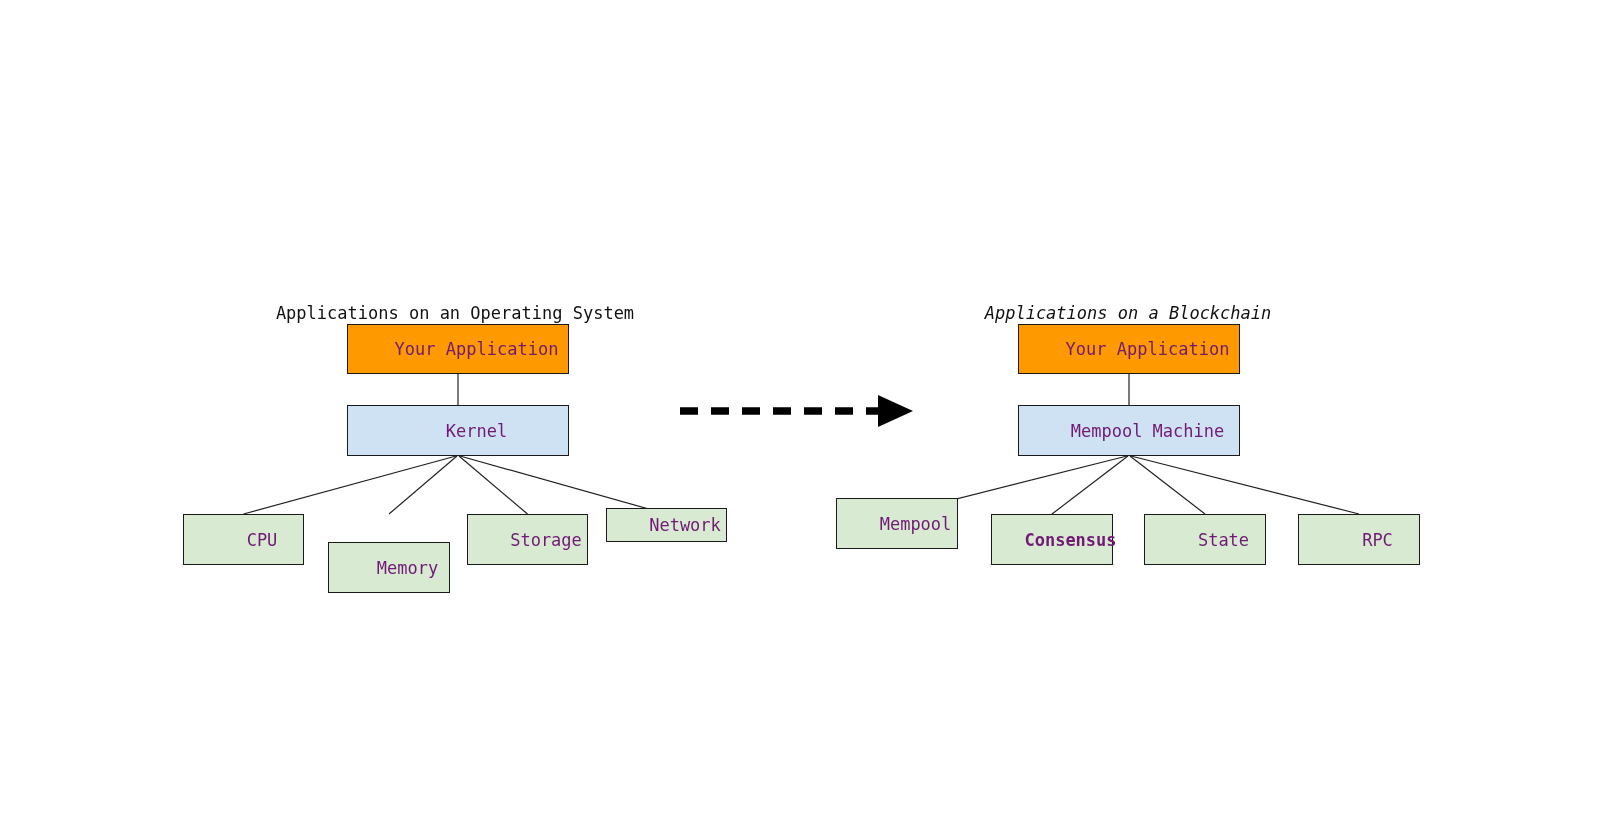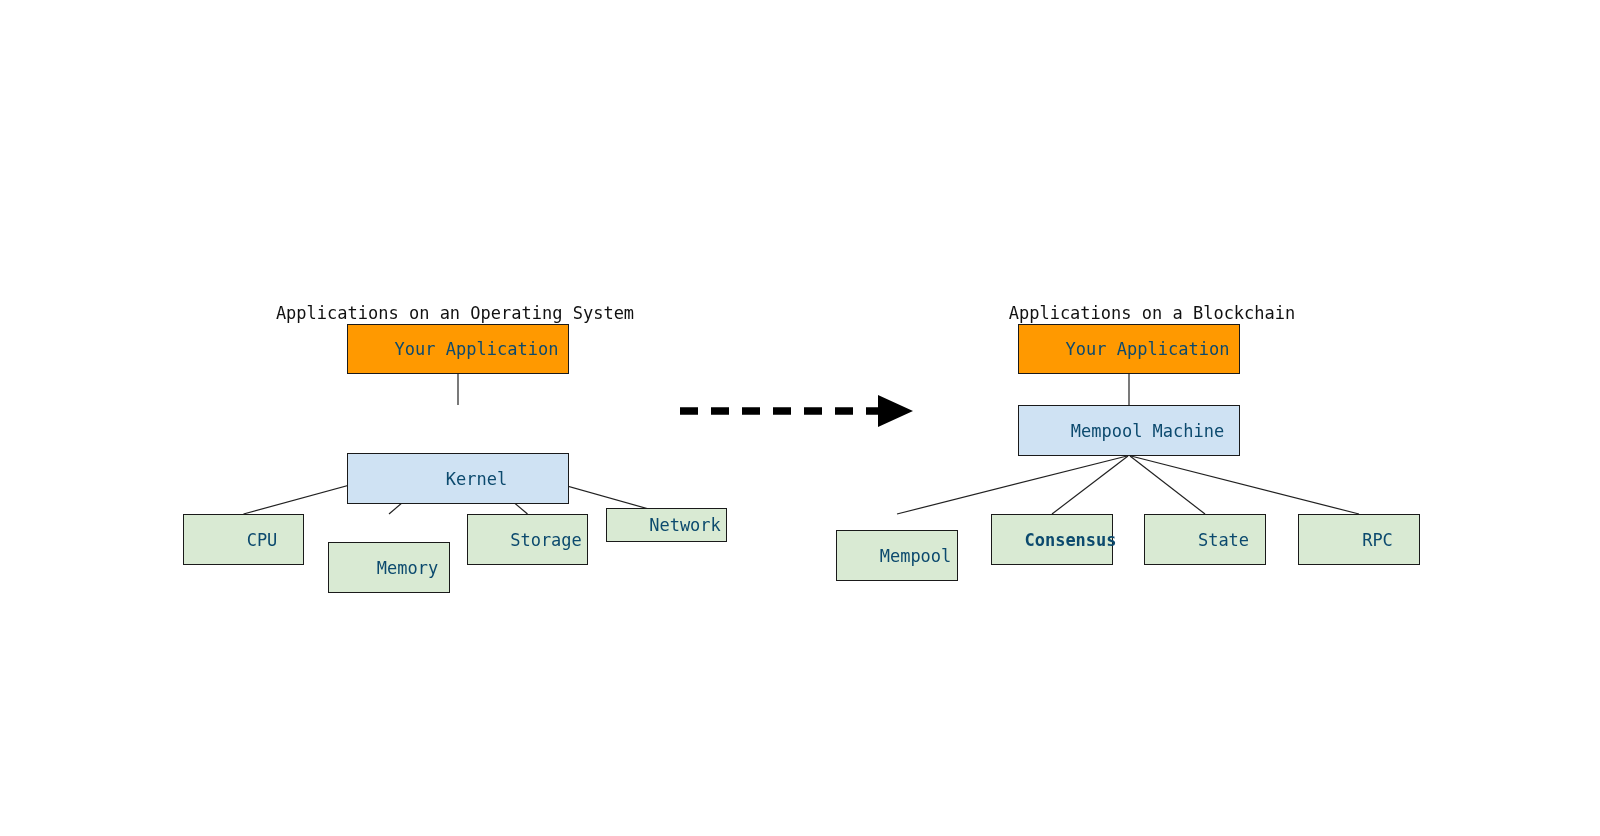--- a/index.html
+++ b/index.html
@@ -34,21 +34,21 @@
     margin-top: 25px;
   }
   .node {
     position: absolute;
     box-sizing: border-box;
     display: flex;
     align-items: center;
     justify-content: center;
     font-size: 17px;
     white-space: nowrap;
-    color: #0c4a6e;
+    color: #701a75;
     padding-left: 37px;
   }
   .node.app {
     background: var(--app-fill, #FF9900);
     border: 1.6px solid var(--border, #1a1a1a);
   }
   .node.mid {
     background: var(--mid-fill, #CFE2F3);
     border: 1.2px solid var(--border, #1a1a1a);
   }
@@ -83,31 +83,31 @@
     <g>
       <line x1="680" y1="411" x2="878" y2="411" stroke="#000000" stroke-width="7.5" stroke-dasharray="18 13"></line>
       <polygon points="878,395 878,427 913,411" fill="#000000"></polygon>
     </g>
   </svg>
 
   <div class="diagram-title" style="left:455px; top:276px;">Applications on an Operating System</div>
 
   <div class="node app" style="left:347px; top:324px; width:222px; height:50px;">Your Application</div>
 
-  <div class="node mid" style="left:347px; top:405px; width:222px; height:51px;margin-top:48px;">Kernel</div>
+  <div class="node mid" style="left:347px; top:405px; width:222px; height:51px;">Kernel</div>
 
   <div class="node leaf" style="left:183px; top:514px; width:121px; height:51px;">CPU</div>
   <div class="node leaf" style="left:328px; top:514px; width:122px; height:51px;margin-top:28px;">Memory</div>
   <div class="node leaf" style="left:467px; top:514px; width:121px; height:51px;">Storage</div>
   <div class="node leaf" style="left:606px; top:508px; width:121px; height:34px;">Network</div>
 
-  <div class="diagram-title" style="left:1152px; top:276px;">Applications on a Blockchain</div>
+  <div class="diagram-title" style="left:1128px; top:276px;font-style:italic;">Applications on a Blockchain</div>
 
   <div class="node app" style="left:1018px; top:324px; width:222px; height:50px;">Your Application</div>
 
   <div class="node mid" style="left:1018px; top:405px; width:222px; height:51px;">Mempool Machine</div>
 
-  <div class="node leaf" style="left:836px; top:530px; width:122px; height:51px;">Mempool</div>
+  <div class="node leaf" style="left:836px; top:498px; width:122px; height:51px;">Mempool</div>
   <div class="node leaf" style="left:991px; top:514px; width:122px; height:51px;font-weight:bold;">Consensus</div>
   <div class="node leaf" style="left:1144px; top:514px; width:122px; height:51px;">State</div>
   <div class="node leaf" style="left:1298px; top:514px; width:122px; height:51px;">RPC</div>
 
 </div>
 
 </body></html>

